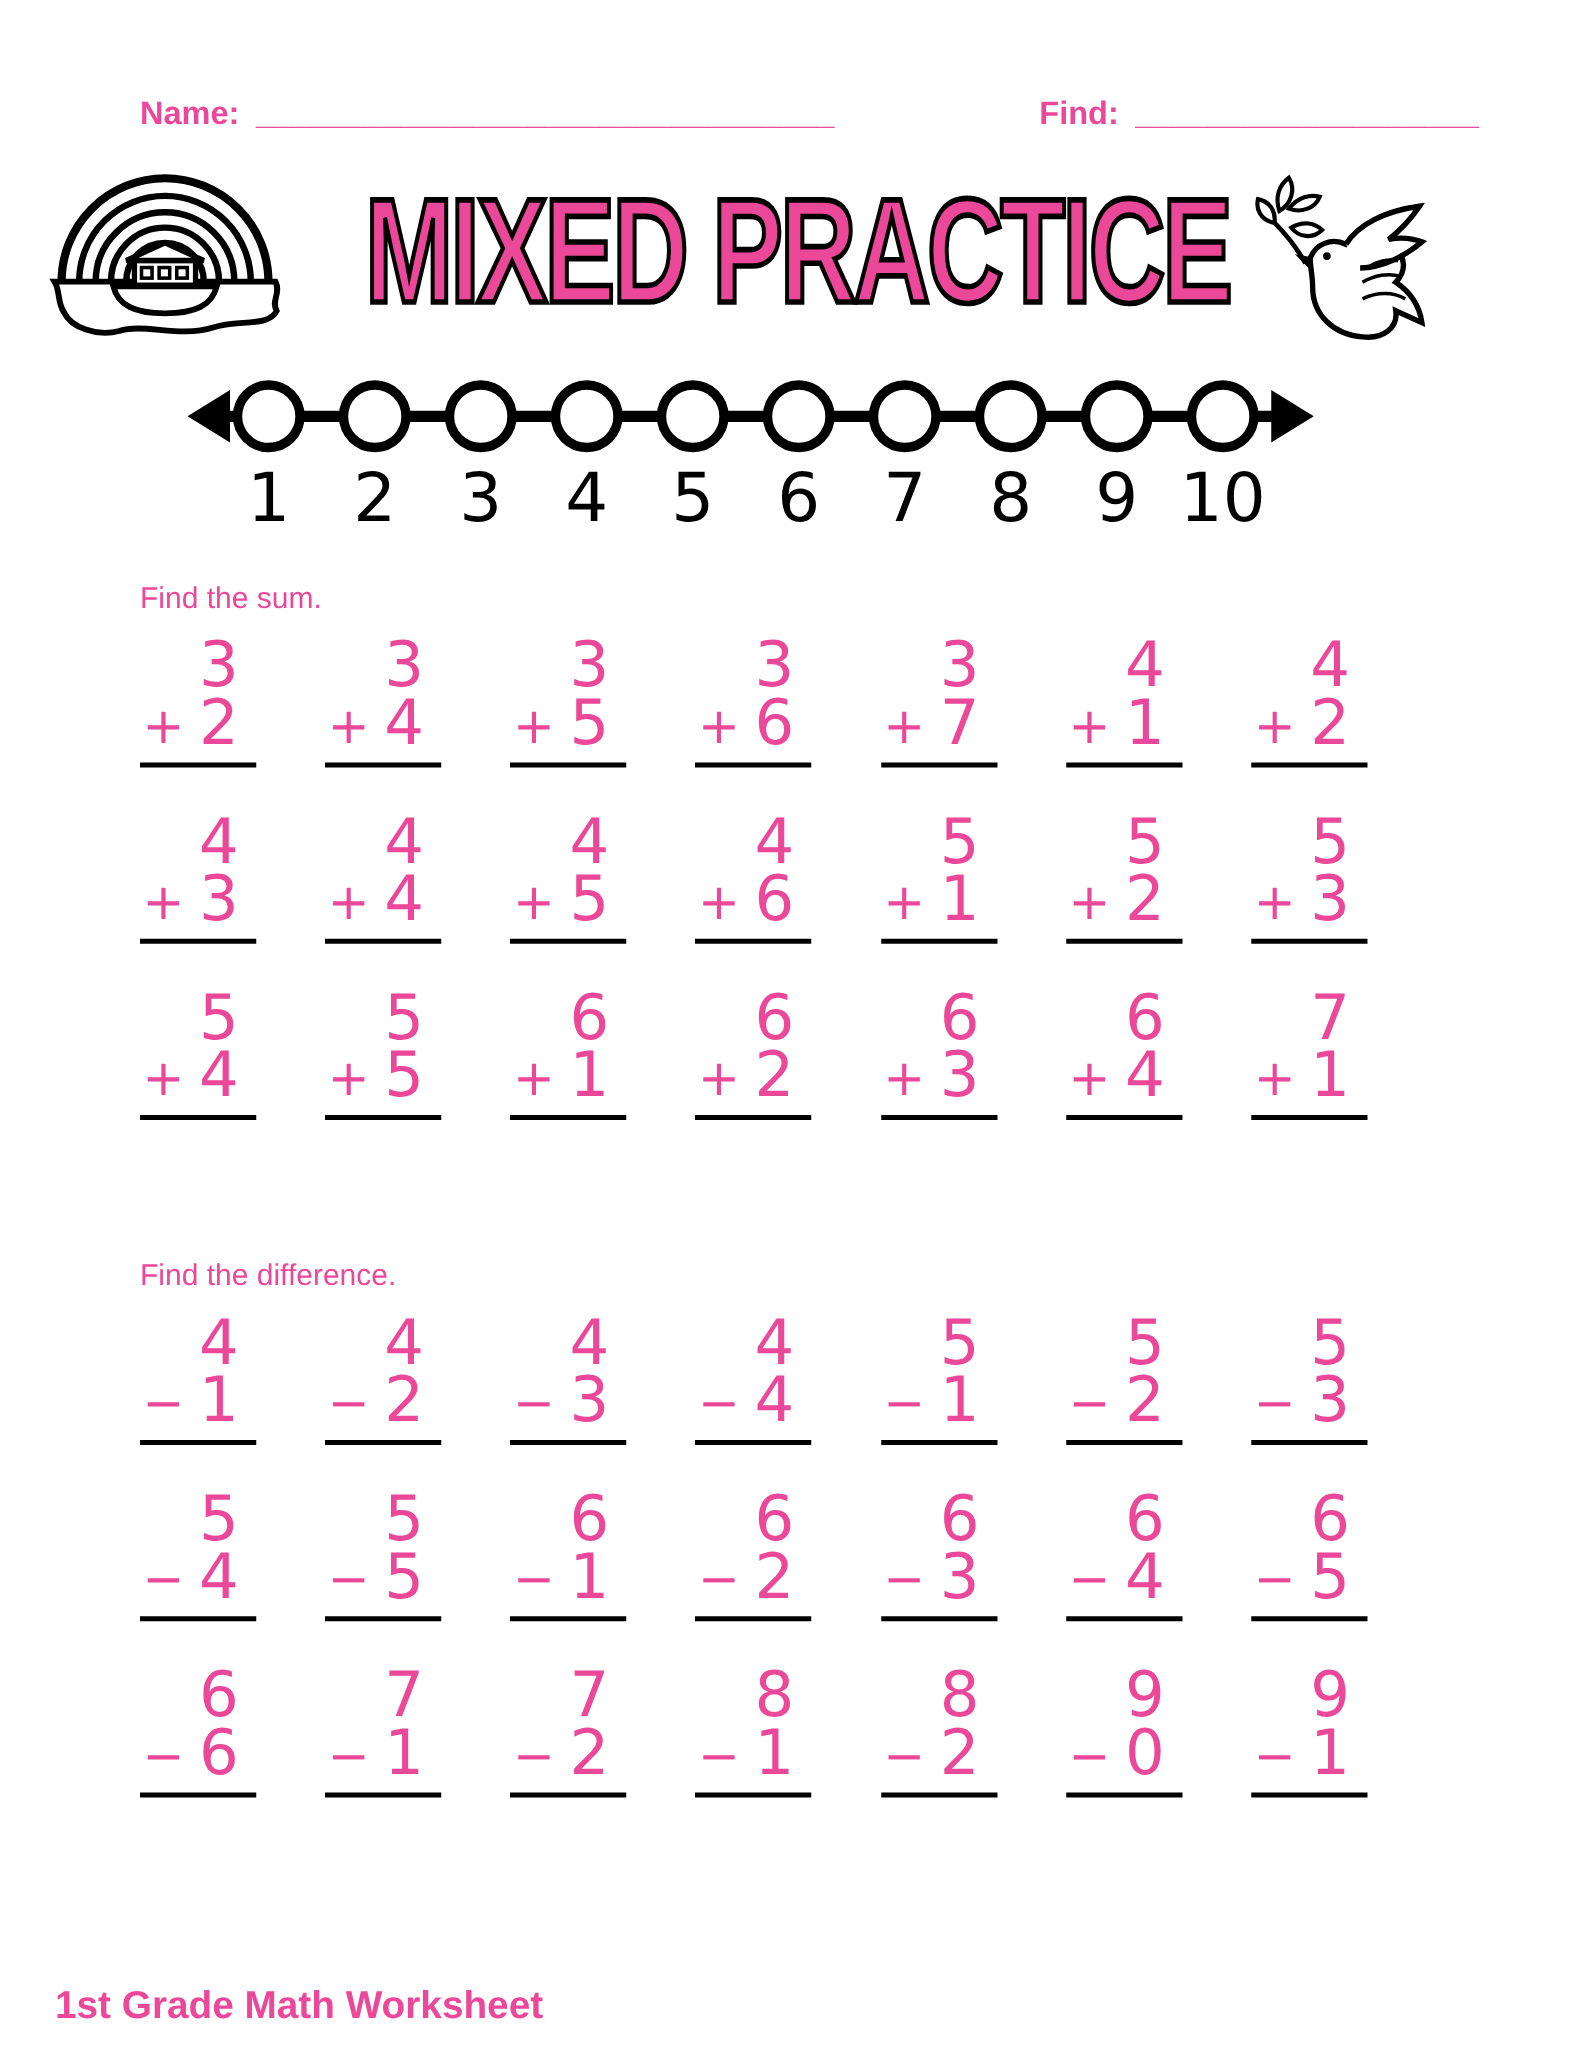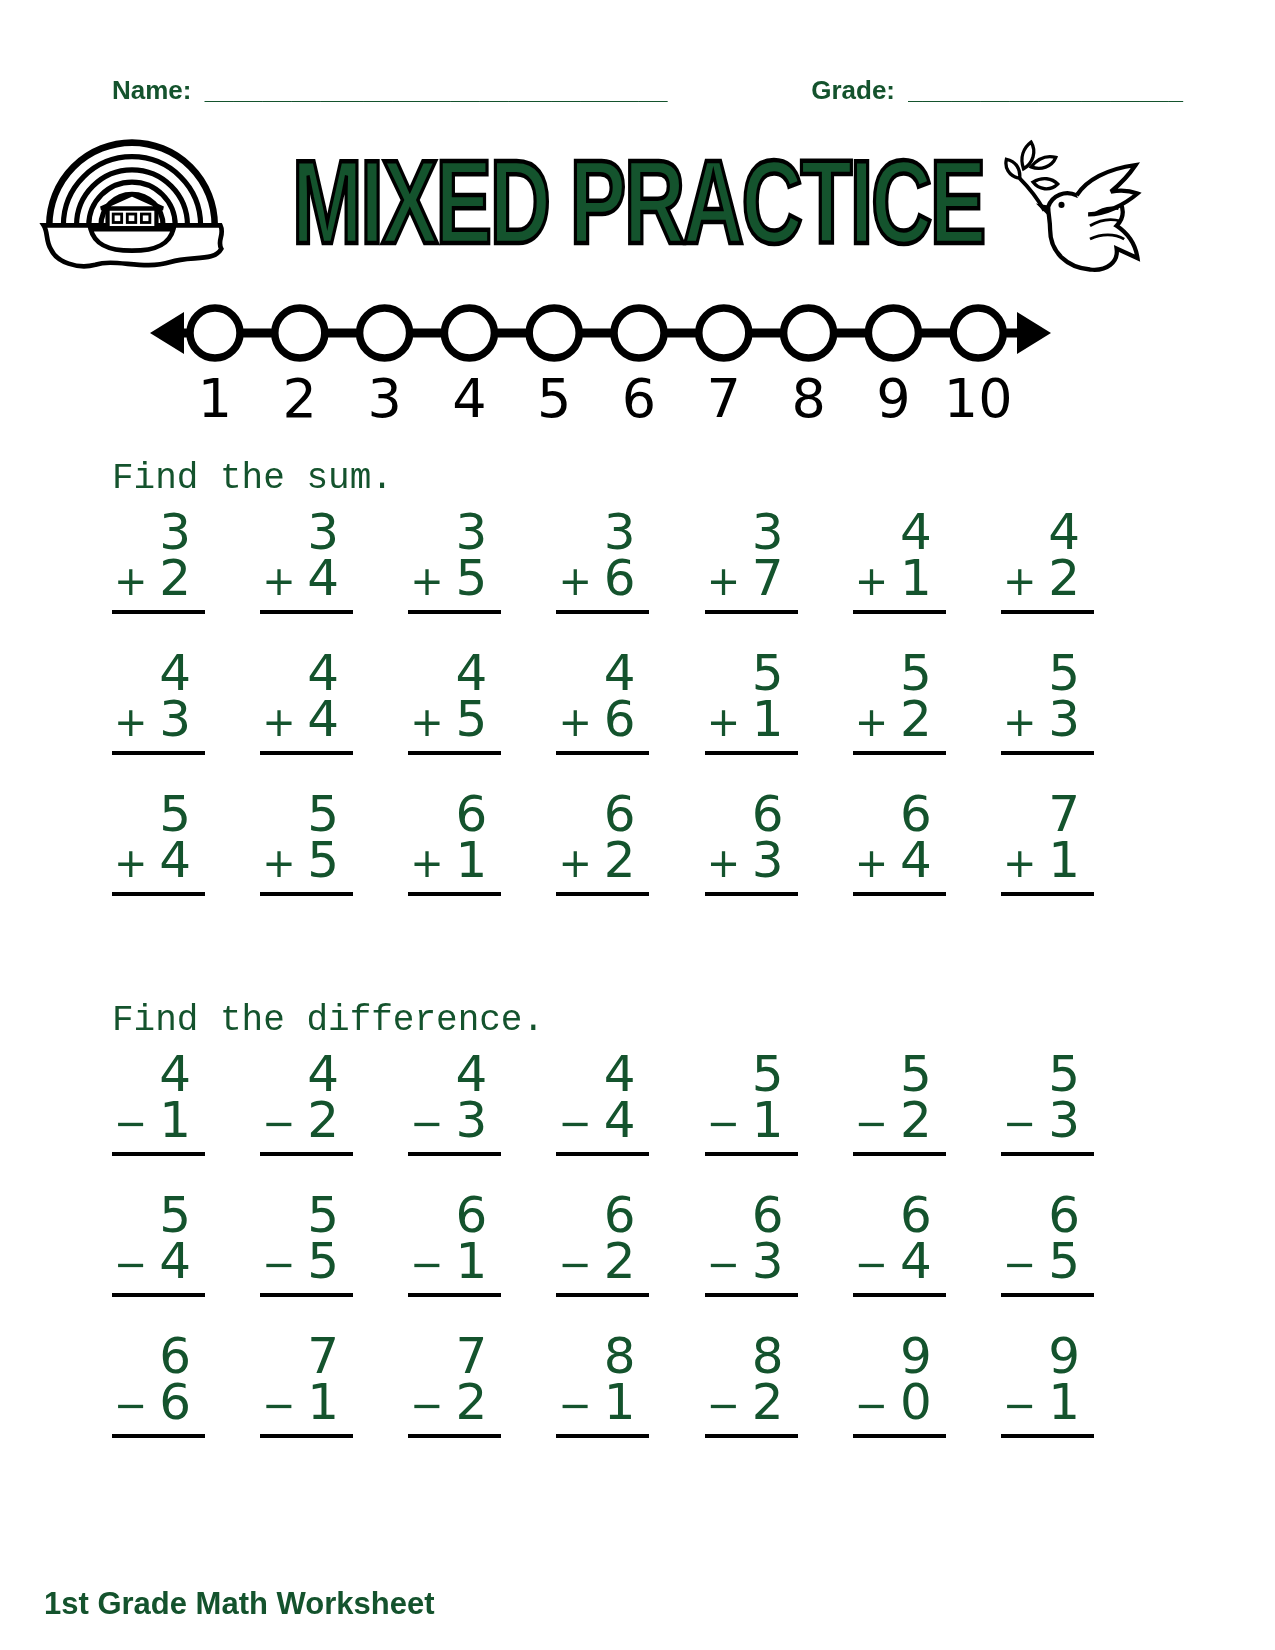--- a/index.html
+++ b/index.html
@@ -1,19 +1,19 @@
 <!DOCTYPE html>
 <html><head>
 <meta charset="utf-8">
 <style>
   html,body { margin:0; padding:0; background:#ffffff; }
   .page {
     position:relative;
     width:1275px; height:1650px;
-    background:#ffffff; color:#14532d;
+    background:#ffffff; color:#ec4899;
     font-family:"DejaVu Sans", sans-serif;
     overflow:hidden;
   }
 
   
   .top-row {
     display:flex; justify-content:space-between;
     margin:76px 92px 0 112px;
     font-family:"Liberation Sans", sans-serif;
     font-weight:bold; font-size:26px; line-height:1.1;
@@ -39,22 +39,22 @@
   
   .number-line-wrap { margin:10px 0 0 148px; width:905px; }
   .number-line-wrap svg { display:block; }
   .nl-num { font-size:54px; font-family:"DejaVu Sans", sans-serif; fill:#000; }
 
   
   .section { margin-left:112px; }
   .section-sum { margin-top:34px; }
   .section-diff { margin-top:105px; }
   .section-heading {
-    font-size:36px; font-weight:normal; margin:0 0 14px 0;
-    font-family:Liberation Mono, monospace; line-height:40px;
+    font-size:24px; font-weight:normal; margin:0 0 14px 0;
+    font-family:Liberation Sans, sans-serif; line-height:40px;
   }
   .prob-row {
     display:flex; justify-content:space-between;
     width:982px; margin-bottom:40px;
   }
   .prob-row:last-child { margin-bottom:0; }
   .prob { width:93px; font-size:50px; line-height:1; }
   .ptop {
     height:44px; display:flex; align-items:flex-end; justify-content:flex-end;
     padding-right:14px;
@@ -78,21 +78,21 @@
 <body>
 
 <div class="page">
 
   <div class="top-row">
     <div class="fill-group">
       <span>Name:</span>
       <span class="fill-line">________________________________</span>
     </div>
     <div class="fill-group">
-      <span>Grade:</span>
+      <span>Find:</span>
       <span class="fill-line">___________________</span>
     </div>
   </div>
 
   <div class="title-row">
     <svg class="icon-left" width="188" height="152" viewBox="0 0 200 160" fill="none">
       <path d="M12 108 A88 88 0 0 1 188 108" stroke="#000" stroke-width="7"></path>
       <path d="M27 108 A73 73 0 0 1 173 108" stroke="#000" stroke-width="5.5"></path>
       <path d="M41 108 A59 59 0 0 1 159 108" stroke="#000" stroke-width="5.5"></path>
       <path d="M54 108 A46 46 0 0 1 146 108" stroke="#000" stroke-width="5.5"></path>

